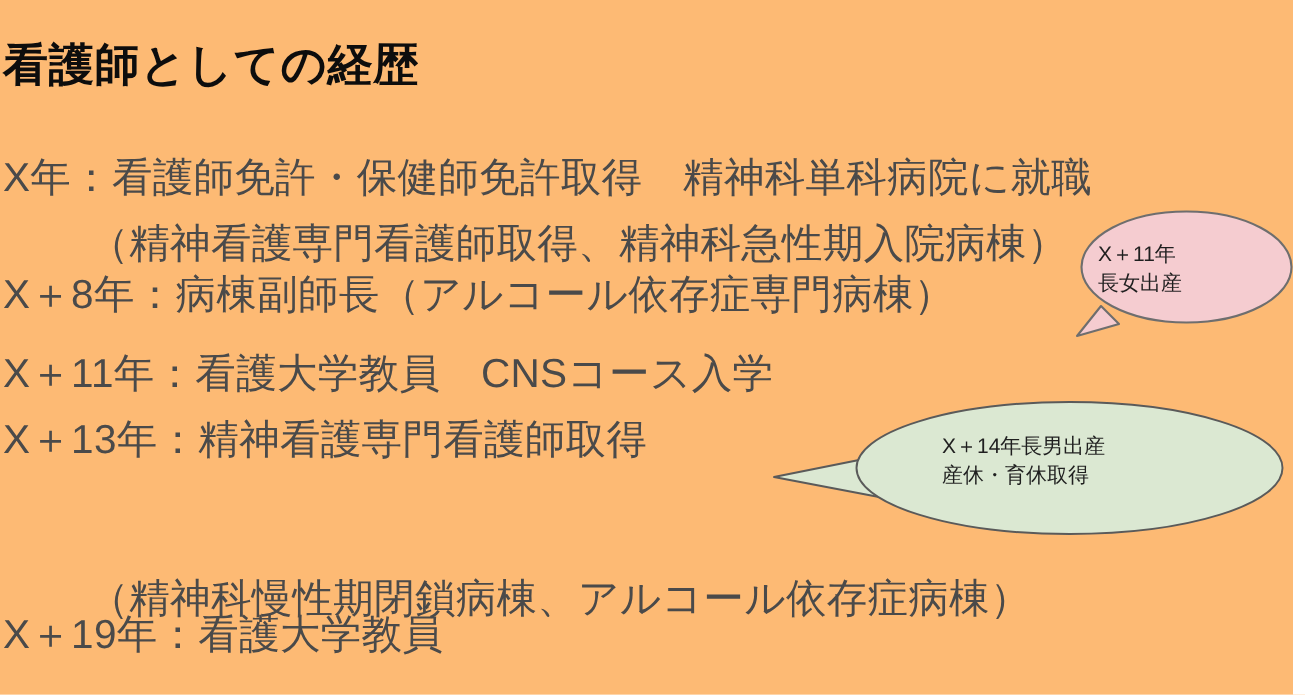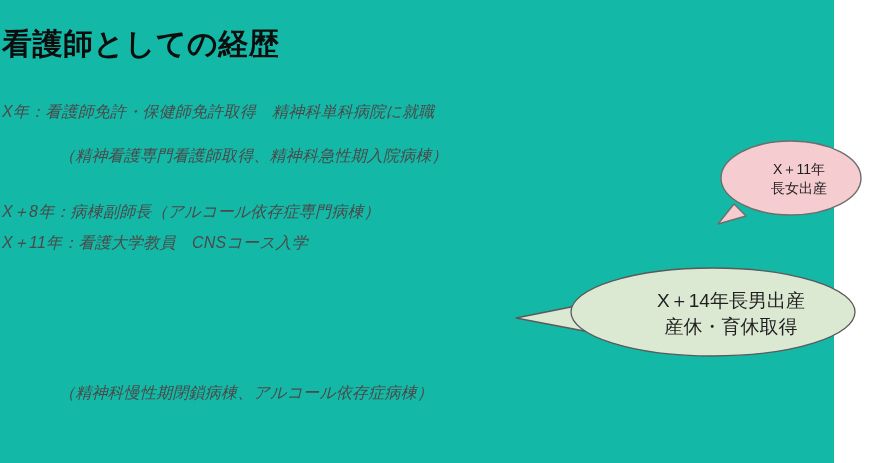--- a/index.html
+++ b/index.html
@@ -13,66 +13,66 @@
     position: relative;
     overflow: hidden;
     font-family: "Liberation Sans", "DejaVu Sans", sans-serif;
   }
 
   #slide {
     position: absolute;
     left: 0; top: 0;
     width: 834px;
     height: 463px;
-    background: #14b8a6;
+    background: #fdba74;
+    padding-left: 28px;
   }
 
   
   #slide-title {
     position: absolute;
     left: 2px;
     top: 26px;
     font-size: 30px;
     font-weight: bold;
     color: #0d0d0d;
     letter-spacing: 0.5px;
     white-space: nowrap;
     line-height: 1.2;
   }
 
   
   .career-line {
     position: absolute;
-    font-size: 16px;
+    font-size: 27px;
     color: #4a4a4a;
     white-space: pre;
     line-height: 1.25;
     letter-spacing: 0.2px;
-    font-style: italic;
   }
   .l1 { left: 2px;  top: 102px; }
   .l2 { left: 59px; top: 146px; }
-  .l3 { left: 2px;  top: 202px; }
+  .l3 { left: 2px;  top: 180px; }
   .l4 { left: 2px;  top: 233px; }
   .l5 { left: 2px;  top: 277px; }
   .l6 { left: 74px; top: 320px; }
   .l7 { left: 59px; top: 363px; margin-top: 20px; }
   .l8 { left: 2px;  top: 407px; }
 
   
   .callout {
     position: absolute;
   }
   .callout svg {
     display: block;
     overflow: visible;
   }
   .callout-text {
     position: absolute;
-    text-align: center;
+    text-align: left;
     color: #1f1f1f;
     line-height: 1.38;
     white-space: pre-line;
     pointer-events: none;
   }
 
   #callout-pink {
     left: 714px;
     top: 138px;
     width: 152px;
@@ -88,42 +88,44 @@
   #callout-green {
     left: 510px;
     top: 264px;
     width: 352px;
     height: 96px;
   }
   #callout-green .callout-text {
     left: 118px;
     top: 24px;
     width: 206px;
-    font-size: 19px;
+    font-size: 14px;
   }
 </style>
 </head>
 <body>
 
 <div id="slide">
 
   <div id="slide-title">看護師としての経歴</div>
 
   <div class="career-line l1">X年：看護師免許・保健師免許取得　精神科単科病院に就職</div>
 
   <div class="career-line l2">（精神看護専門看護師取得、精神科急性期入院病棟）</div>
 
   <div class="career-line l3">X＋8年：病棟副師長（アルコール依存症専門病棟）</div>
 
   <div class="career-line l4">X＋11年：看護大学教員　CNSコース入学</div>
 
+  <div class="career-line l5">X＋13年：精神看護専門看護師取得</div>
 
 
   <div class="career-line l7">（精神科慢性期閉鎖病棟、アルコール依存症病棟）</div>
 
+  <div class="career-line l8">X＋19年：看護大学教員</div>
 
   <div id="callout-pink" class="callout">
     <svg width="152" height="90" viewBox="0 0 152 90">
       <path d="M 20 66 L 4 86 L 32 78 Z" fill="#f5ccd0" stroke="#6e6e6e" stroke-width="1.4" stroke-linejoin="round"></path>
       <ellipse cx="77" cy="40" rx="70" ry="37" fill="#f5ccd0" stroke="#6e6e6e" stroke-width="1.4"></ellipse>
     </svg>
     <div class="callout-text">X＋11年
 長女出産</div>
   </div>
 

